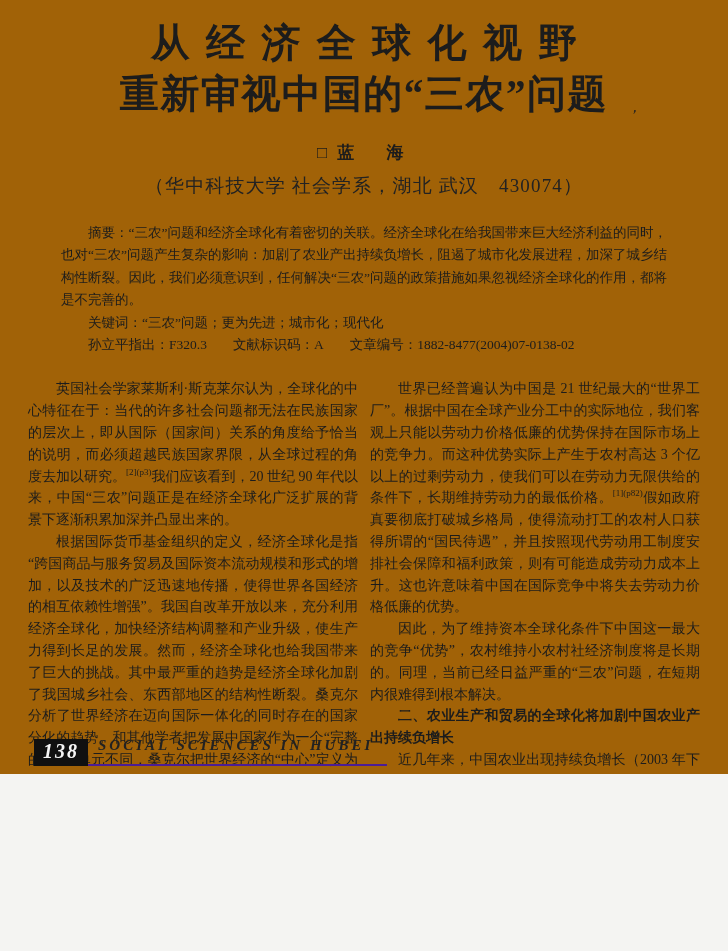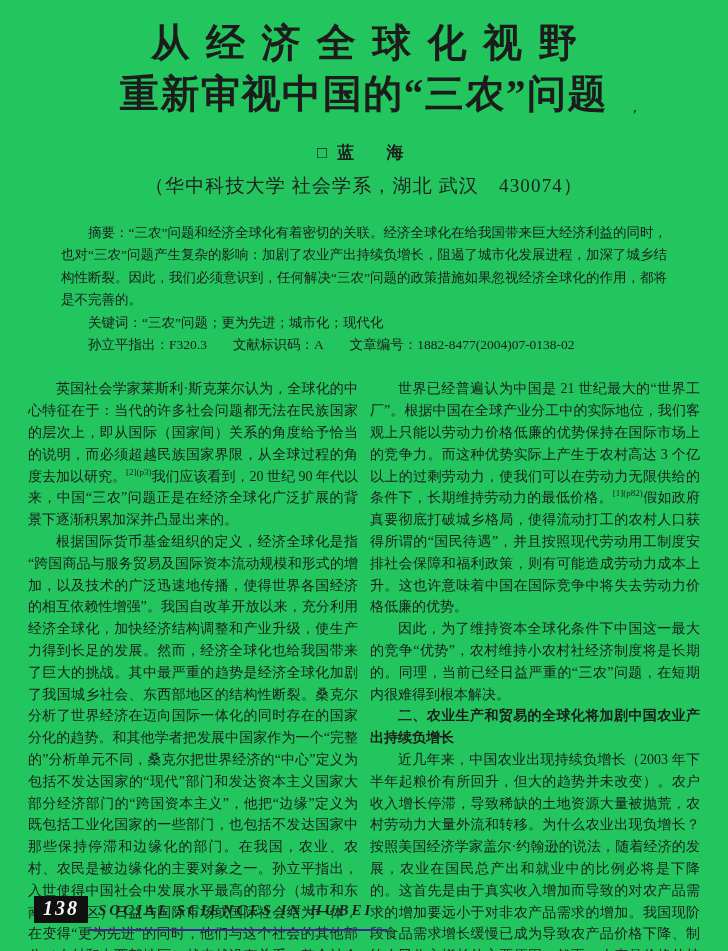--- a/index.html
+++ b/index.html
@@ -4,22 +4,22 @@
 <style>
   html,body{margin:0;padding:0;}
   body{
     width:728px;height:951px;
     background:#f4f4f2;
     font-family:"Liberation Serif","DejaVu Serif",serif;
     color:#1c1c1c;
   }
   .page{
     position:relative;
-    width:728px;height:951px;
-    background:#22c55e;
+    width:728px;height:774px;
+    background:#a16207;
     overflow:hidden;
   }
   
   .title-block{ text-align:center; padding-top:20px; }
   .title-line{
     font-weight:700;
     font-size:39px;
     line-height:46px;
     white-space:nowrap;
   }
@@ -57,22 +57,22 @@
   .col{
     width:330px;
     font-size:14px; line-height:21.8px;
     text-align:justify;
   }
   .col p{ margin:0; text-indent:2em; }
   .col p.bold{ font-weight:700; }
   sup{ font-size:9px; line-height:0; }
   
   .footer{
-    position:absolute; left:34px; bottom:20px;
-    display:flex; align-items:flex-start;
+    position:absolute; left:34px; bottom:8px;
+    display:flex; align-items:flex-end;
   }
   .page-num-box{
     background:#101010; color:#f5f5f5;
     font-style:italic; font-size:20px; font-weight:700;
     padding:1px 9px 3px 9px;
     letter-spacing:2px;
     display:flex; align-items:center;
   }
   .journal-name{
     font-style:italic; font-size:15px; font-weight:700;

